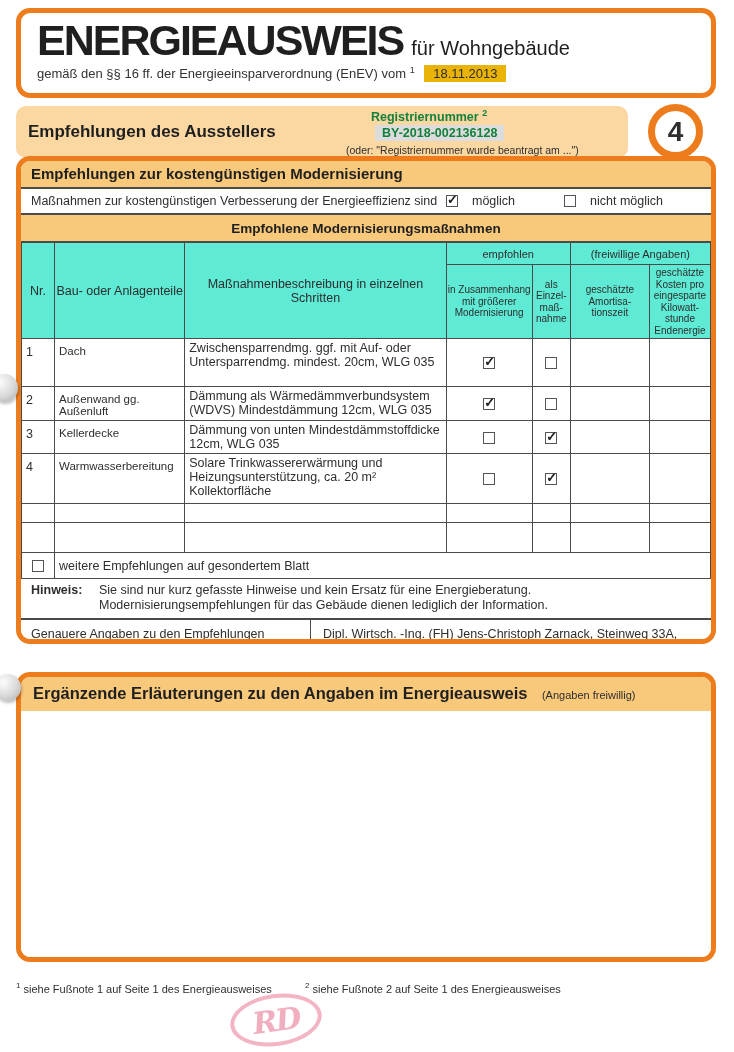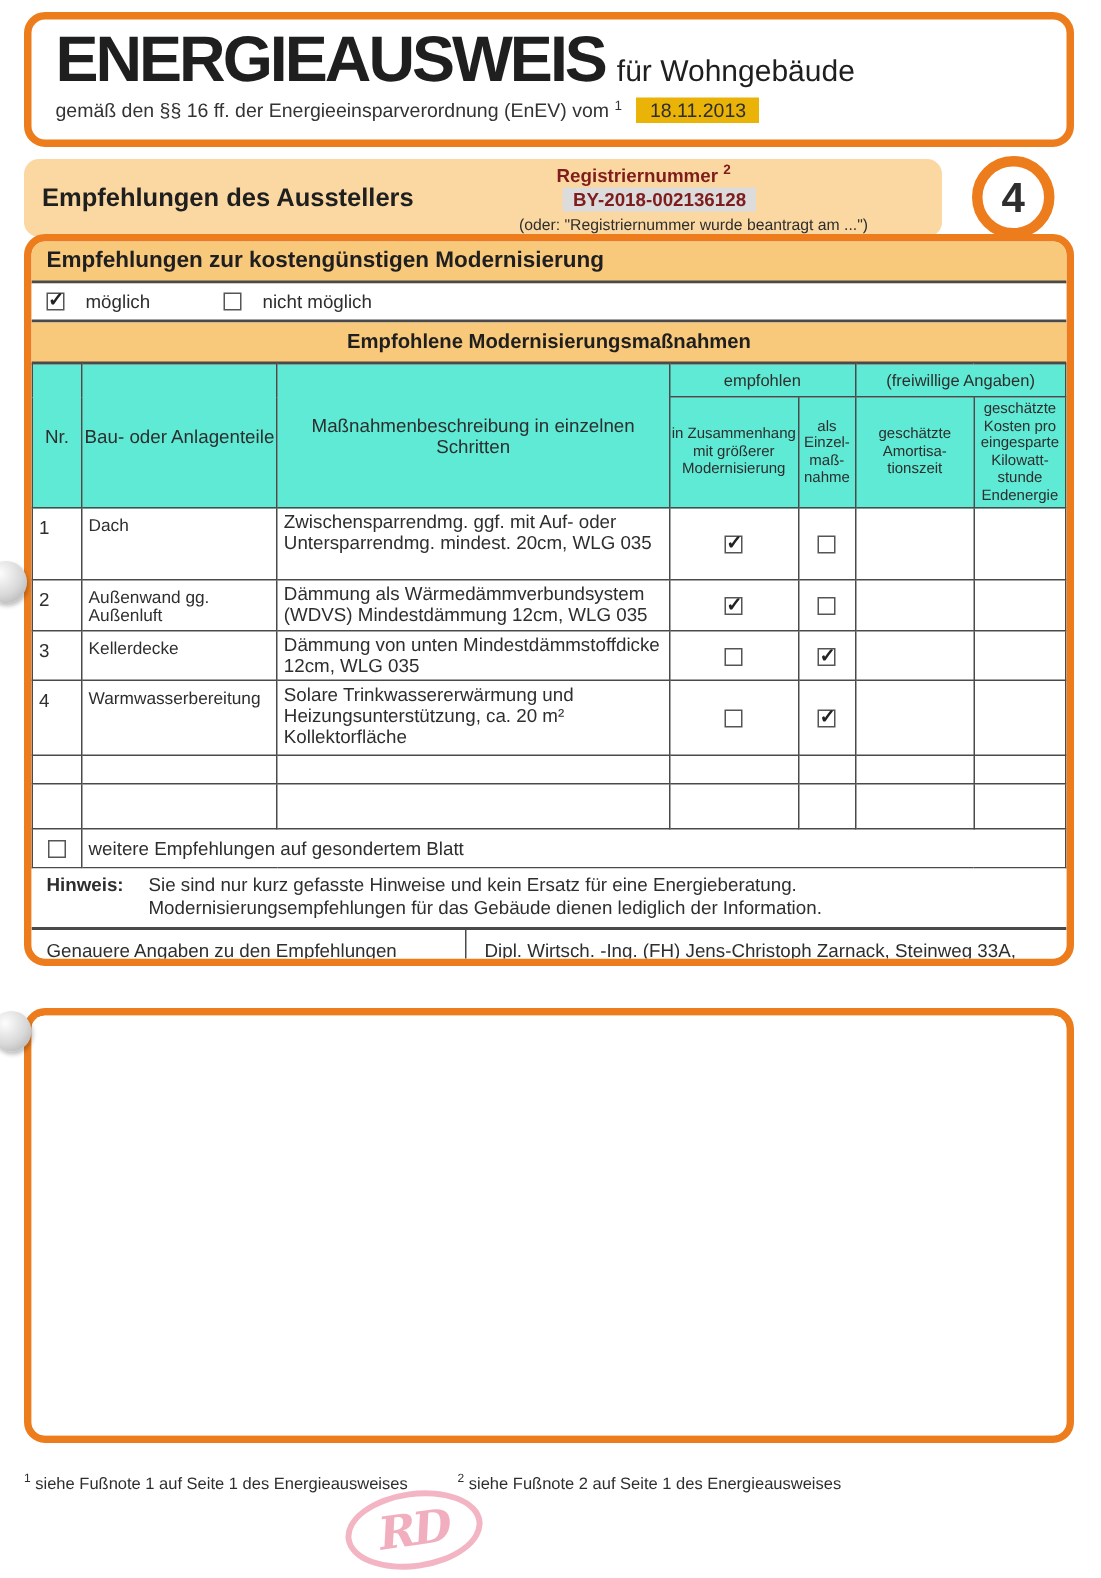--- a/index.html
+++ b/index.html
@@ -14,21 +14,21 @@
   .title-suffix { font-size:20px; font-weight:normal; color:#1f1f1f; margin-left:8px; }
   .law-line { font-size:13px; color:#333; margin-top:2px; }
   .law-line sup { font-size:9px; }
   .chip { display:inline-block; background:#eab308; color:#2e2e2e; padding:1px 9px; margin-left:6px; }
 
   
   .banner { position:absolute; left:16px; top:106px; width:612px; height:52px;
     background:#FBD8A1; border-radius:10px; display:flex; align-items:center; padding:0 12px; }
   .banner-title { font-size:17px; font-weight:bold; color:#1f1f1f; }
   .banner-right { margin-left:auto; width:270px; }
-  .reg-line { font-size:12.5px; font-weight:bold; color:#7f1d1d;padding-left:25px; }
+  .reg-line { font-size:12.5px; font-weight:bold; color:#15803d;padding-left:25px; }
   .reg-line sup { font-size:9px; }
   .reg-chip { display:inline-block; background:#dcdcdc; font-weight:bold; padding:1px 7px; margin-left:4px; }
   .reg-alt { font-size:10.5px; color:#2e2e2e; margin-top:3px; font-weight:normal; }
   .page-circle { position:absolute; left:648px; top:104px; width:55px; height:55px;
     border:7px solid #ED7D1C; border-radius:50%; background:#fff; display:flex; align-items:center; justify-content:center;
     font-size:28px; font-weight:bold; color:#2e2e2e; }
 
   
   .rec-box { position:absolute; left:16px; top:156px; width:700px; height:488px;
     border:5px solid #ED7D1C; border-radius:14px; background:#fff; overflow:hidden; }
@@ -125,20 +125,21 @@
   <div class="page-circle">
     <span>4</span>
   </div>
 
   <div class="rec-box">
     <div class="bar">
       <span class="bar-title">Empfehlungen zur kostengünstigen Modernisierung</span>
     </div>
 
     <div class="possible-row">
+      <span class="stmt">Maßnahmen zur kostengünstigen Verbesserung der Energieeffizienz sind</span>
       <span class="cb checked"></span>
       <span class="opt1">möglich</span>
       <span class="cb"></span>
       <span class="opt2">nicht möglich</span>
     </div>
 
     <div class="bar2">
       <span class="bar2-title">Empfohlene Modernisierungsmaßnahmen</span>
     </div>
 
@@ -236,20 +237,24 @@
       </span>
     </div>
 
     <div class="details-row">
       <div class="details-label">Genauere Angaben zu den Empfehlungen sind erhältlich bei/unter:</div>
       <div class="details-value">Dipl. Wirtsch. -Ing. (FH) Jens-Christoph Zarnack, Steinweg 33A, 31535 Neustadt a. Rbge.</div>
     </div>
   </div>
 
   <div class="supp-box">
+    <div class="supp-bar">
+      <span class="supp-title">Ergänzende Erläuterungen zu den Angaben im Energieausweis</span>
+      <span class="supp-subtitle">(Angaben freiwillig)</span>
+    </div>
     <div class="supp-body"></div>
   </div>
 
   <div class="hole hole1"></div>
   <div class="hole hole2"></div>
 
   <div class="footnote fn-left">
     <sup>1</sup>
     <span>siehe Fußnote 1 auf Seite 1 des Energieausweises</span>
   </div>

